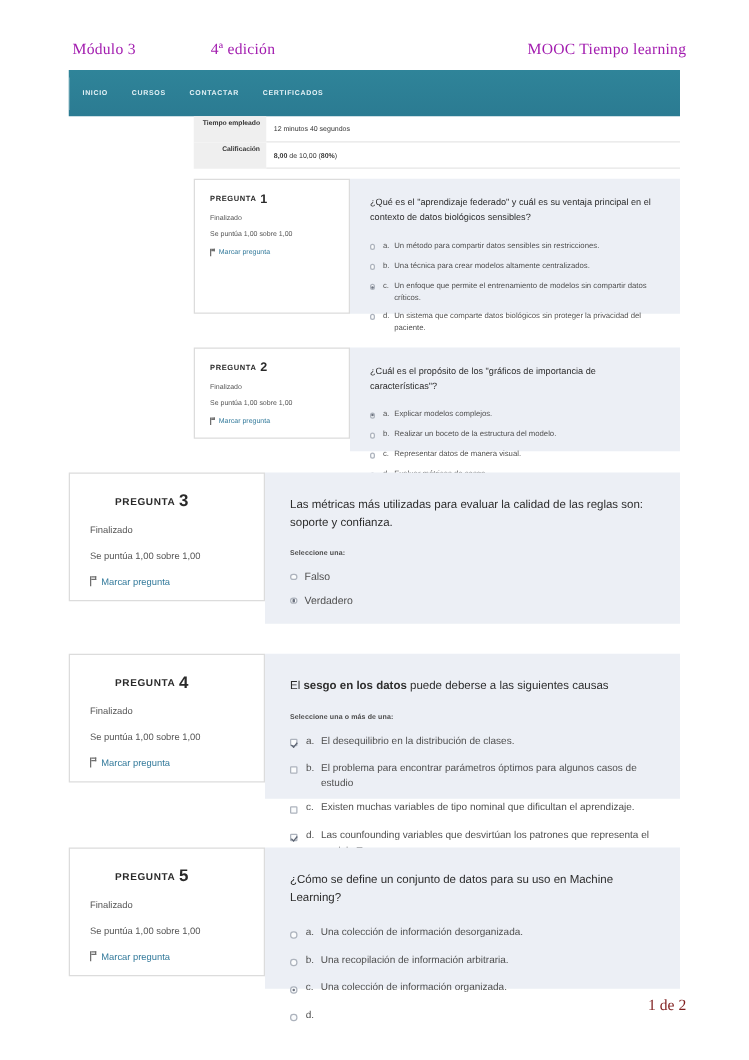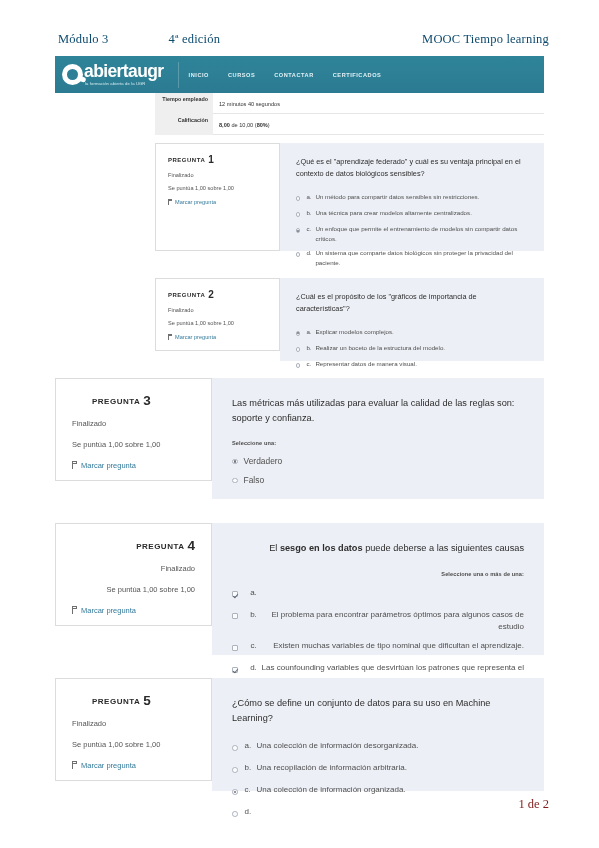--- a/index.html
+++ b/index.html
@@ -19,21 +19,21 @@
   .print-header {
     position: absolute;
     top: 32px;
     left: 58px;
     right: 50px;
     display: flex;
     justify-content: flex-start;
     align-items: baseline;
     font-family: "Liberation Serif", serif;
     font-size: 12.5px;
-    color: #0c4a6e;
+    color: #a21caf;
     letter-spacing: .2px;
   }
   .print-header .ph-mid { margin-left: 60px; }
   .print-header .ph-right { margin-left: auto; }
 
   
   .navbar {
     position: absolute;
     top: 56px;
     left: 55px;
@@ -310,27 +310,20 @@
 </head>
 <body>
 
 <div class="print-header">
   <span class="ph-left">Módulo 3</span>
   <span class="ph-mid">4ª edición</span>
   <span class="ph-right">MOOC Tiempo learning</span>
 </div>
 
 <div class="navbar">
-  <div class="brand">
-    <span class="brand-mark"></span>
-    <span class="brand-text">
-      <span class="brand-name">abiertaugr</span>
-      <span class="brand-tagline">la formación abierta de la UGR</span>
-    </span>
-  </div>
   <div class="nav-sep"></div>
   <div class="nav-links">
     <span class="nav-link">INICIO</span>
     <span class="nav-link">CURSOS</span>
     <span class="nav-link">CONTACTAR</span>
     <span class="nav-link">CERTIFICADOS</span>
   </div>
 </div>
 
 <div class="summary">
@@ -431,49 +424,50 @@
       <div class="qflag">
           <span class="flag-icon"></span>
           <span>Marcar pregunta</span>
         </div>
     </div>
   </div>
   <div class="qcontent qcontent-lg" style="width:312px; height:121px;">
     <p class="qtext">Las métricas más utilizadas para evaluar la calidad de las reglas son: soporte y confianza.</p>
     <p class="qhint">Seleccione una:</p>
     <div class="tf-opt">
+        <span class="ctrl"><span class="radio"></span></span>
+        <span>Falso</span>
+      </div>
+    <div class="tf-opt">
         <span class="ctrl"><span class="radio checked"></span></span>
         <span>Verdadero</span>
       </div>
-    <div class="tf-opt">
-        <span class="ctrl"><span class="radio"></span></span>
-        <span>Falso</span>
-      </div>
-  </div>
-</div>
-
-<div class="quiz-row" style="top:523px; left:55px; width:489px;text-align:right;">
+  </div>
+</div>
+
+<div class="quiz-row" style="top:523px; left:55px; width:489px;">
   <div class="qinfo qinfo-lg" style="width:157px; height:103px;">
     <div class="qinfo-inner">
       <div class="qinfo-title"><span>PREGUNTA</span><span class="qnum">4</span></div>
       <div class="qinfo-line">Finalizado</div>
       <div class="qinfo-line">Se puntúa 1,00 sobre 1,00</div>
       <div class="qflag">
           <span class="flag-icon"></span>
           <span>Marcar pregunta</span>
         </div>
     </div>
   </div>
-  <div class="qcontent qcontent-lg" style="width:312px; height:132px;">
+  <div class="qcontent qcontent-lg" style="width:312px; height:116px;">
     <p class="qtext"><span>El </span><b>sesgo en los datos</b><span> puede deberse a las siguientes causas</span></p>
     <p class="qhint">Seleccione una o más de una:</p>
     <ul class="opts">
       <li class="opt">
           <span class="ctrl"><span class="check checked"></span></span>
           <span class="letter">a.</span>
+          <span class="otext">El desequilibrio en la distribución de clases.</span>
         </li>
       <li class="opt">
           <span class="ctrl"><span class="check"></span></span>
           <span class="letter">b.</span>
           <span class="otext">El problema para encontrar parámetros óptimos para algunos casos de estudio</span>
         </li>
       <li class="opt">
           <span class="ctrl"><span class="check"></span></span>
           <span class="letter">c.</span>
           <span class="otext">Existen muchas variables de tipo nominal que dificultan el aprendizaje.</span>

